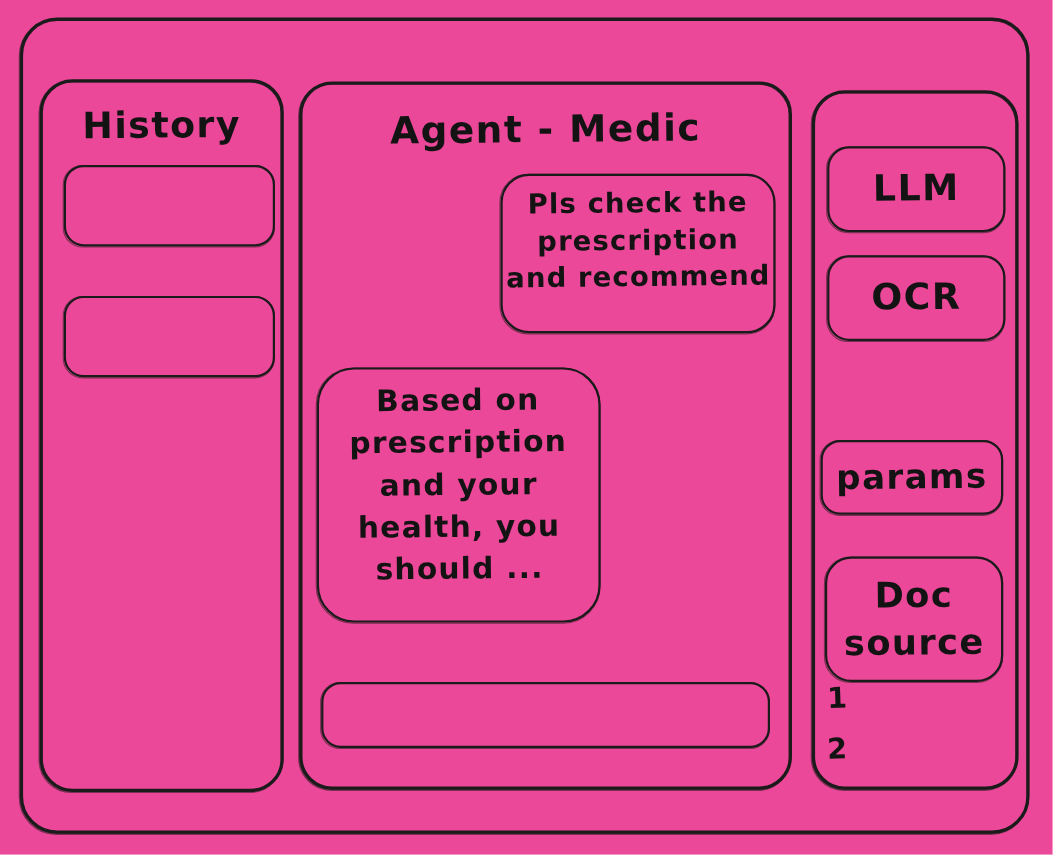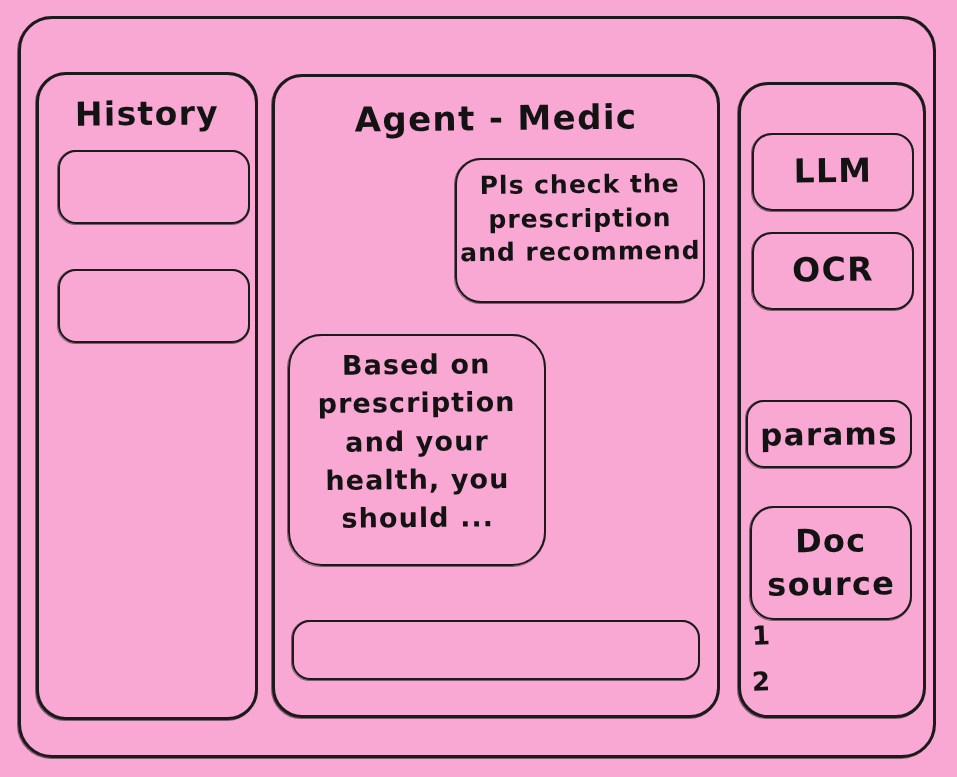--- a/index.html
+++ b/index.html
@@ -11,21 +11,21 @@
     width: 957px;
     height: 777px;
     overflow: hidden;
     font-family: "DejaVu Sans", sans-serif;
   }
 
   #canvas {
     position: relative;
     width: 957px;
     height: 777px;
-    background: #f9a8d4;
+    background: #ec4899;
   }
 
   
   .sk {
     position: absolute;
     box-sizing: border-box;
     background: transparent;
     border: 3px solid #1b1b1b;
   }
   

